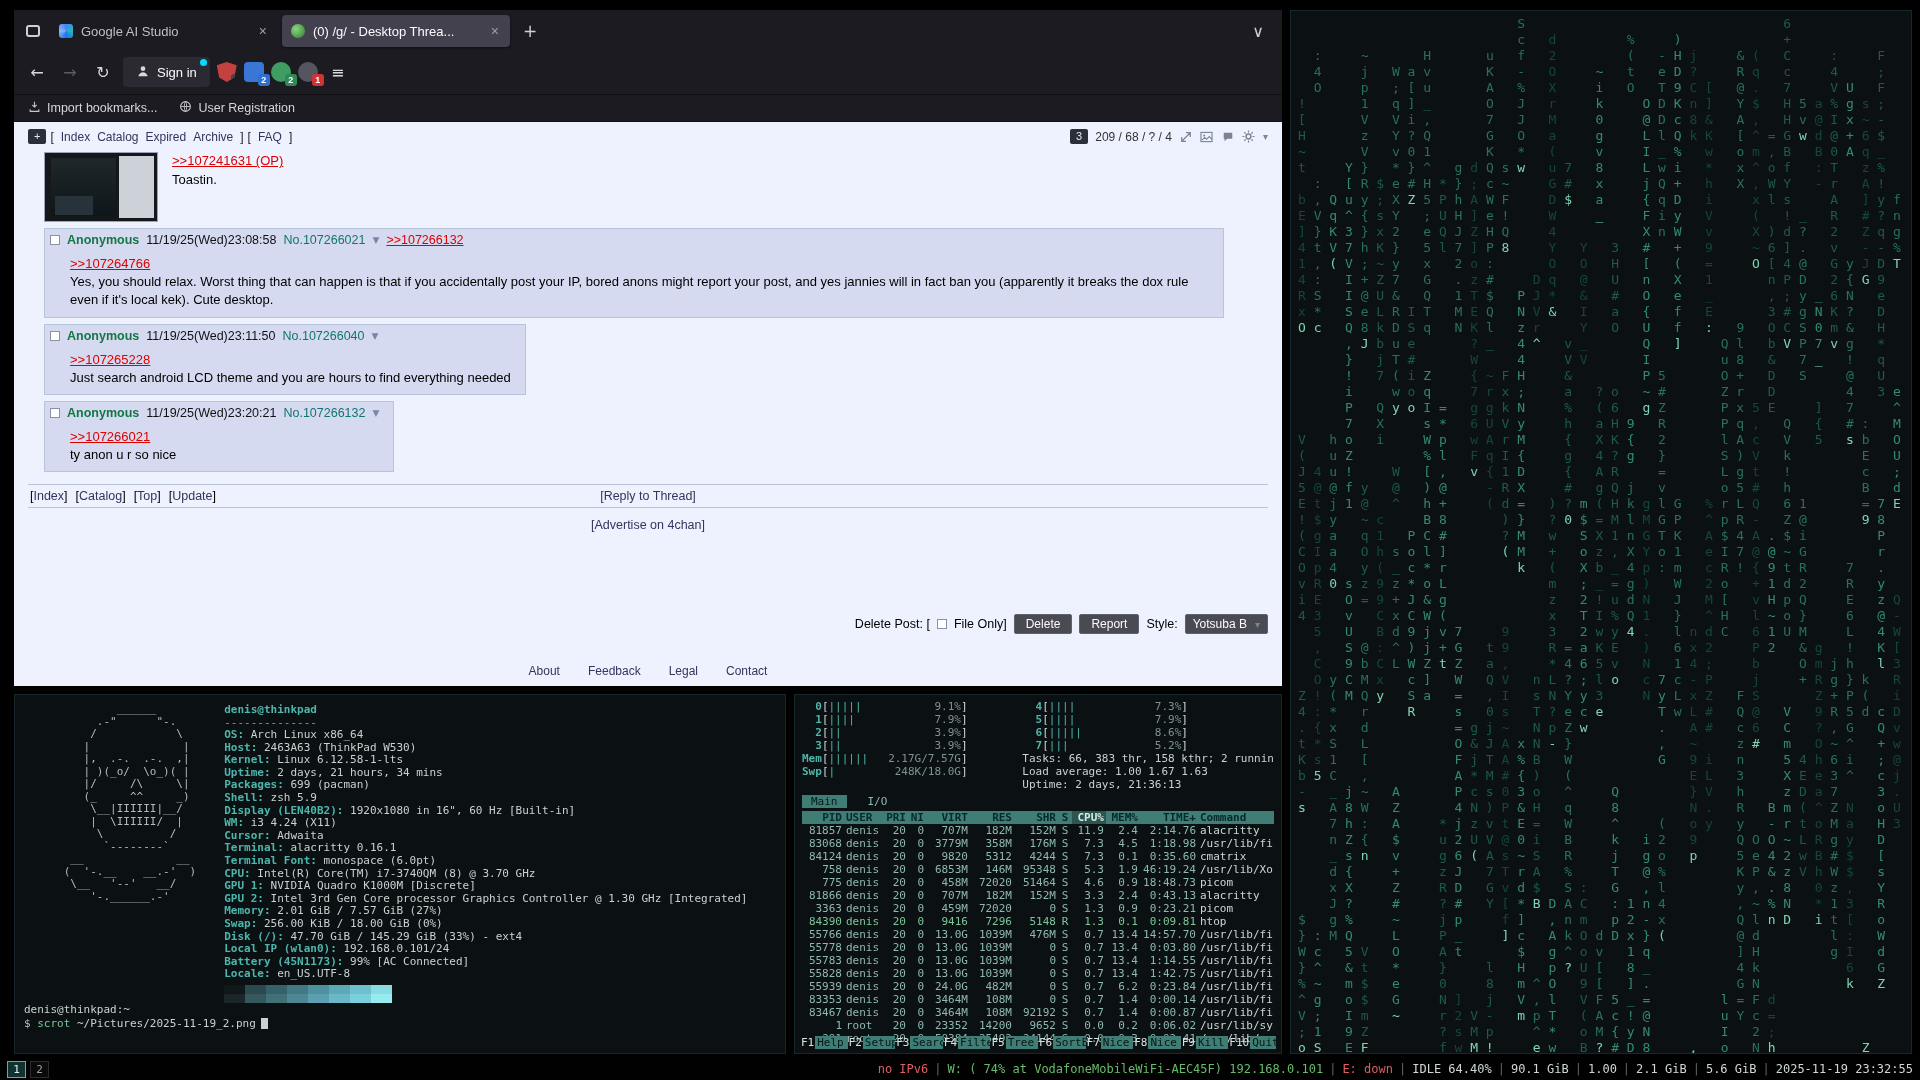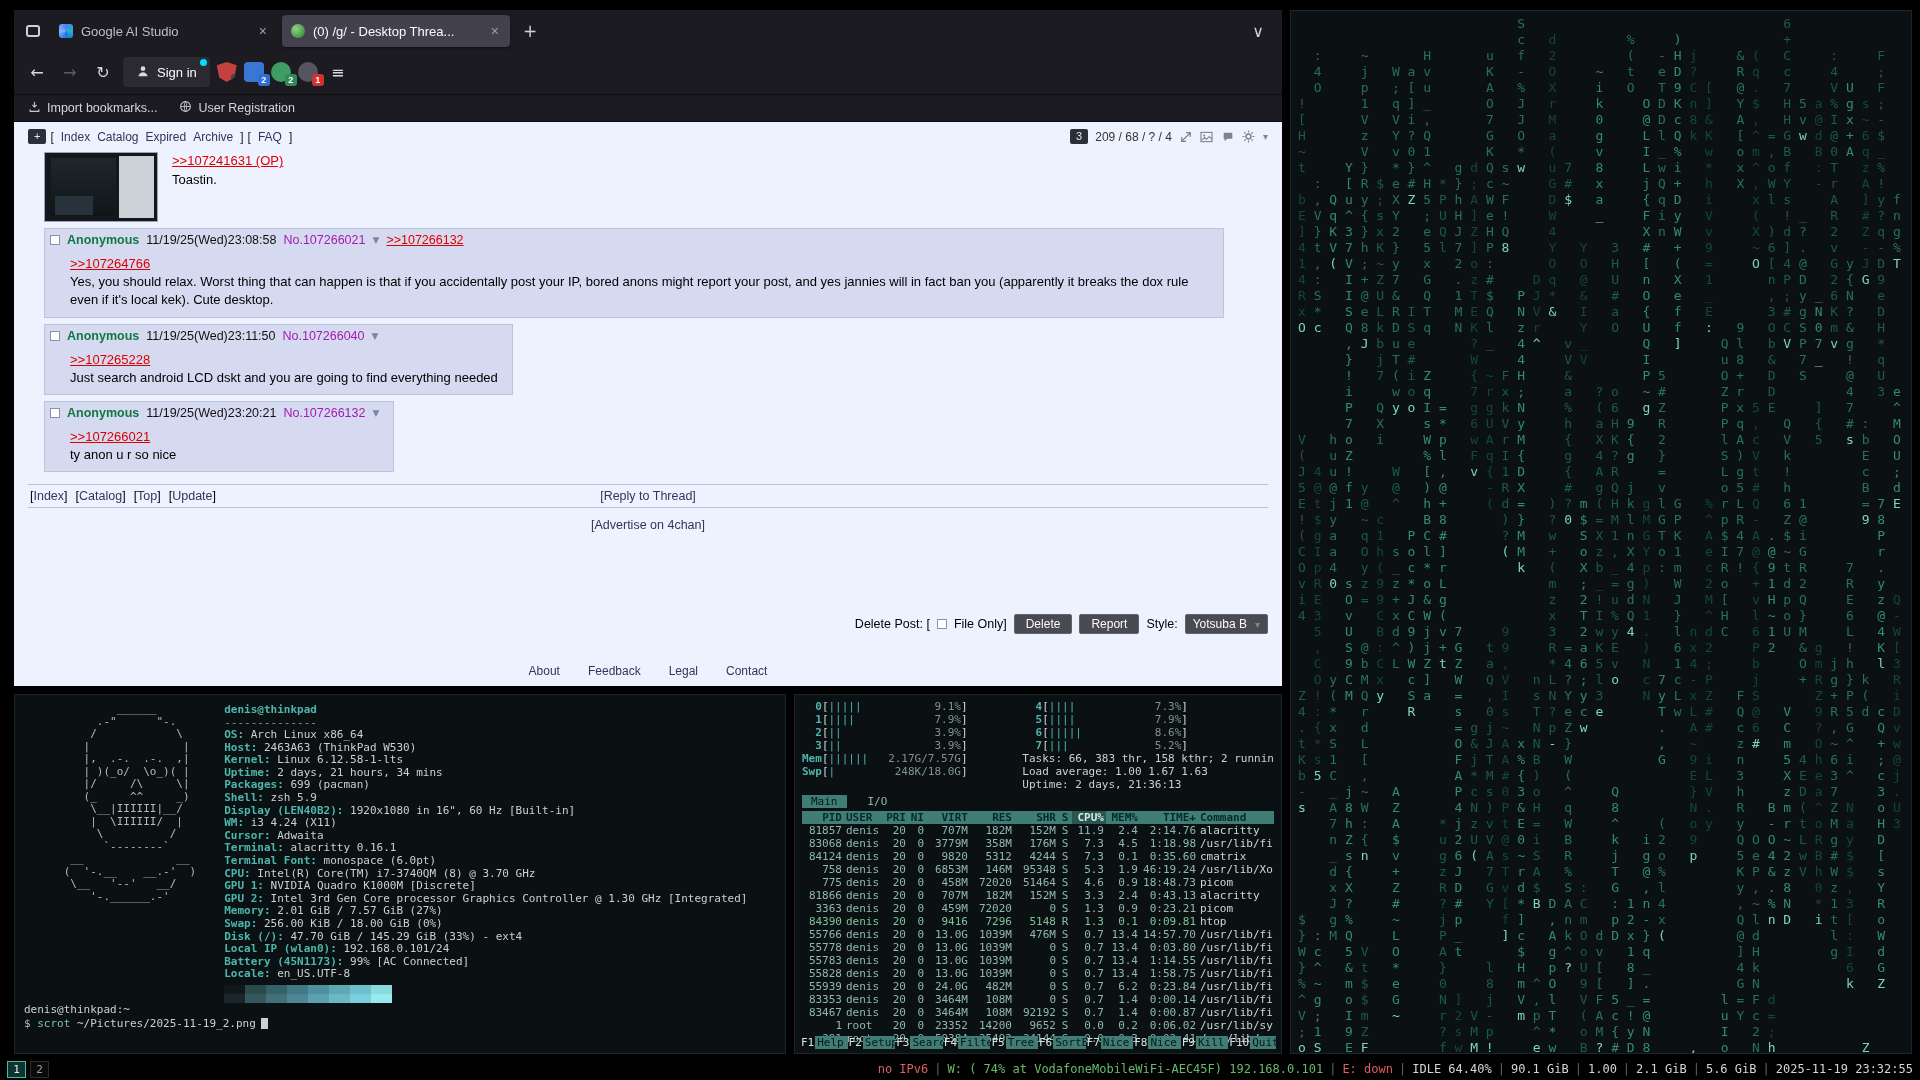--- a/index.html
+++ b/index.html
@@ -41,21 +41,21 @@
   .bookmarksbar{height:28px;display:flex;align-items:center;gap:22px;background:#1c1b22;padding:0 14px;border-top:1px solid #0e0e12;border-bottom:1px solid #0e0e12}
   .bm{display:flex;align-items:center;gap:6px;color:#d5d5dc;font-size:12.5px}
 
   
   .viewport{flex:1;background:#eef2ff;position:relative;font-size:13px;color:#000;overflow:hidden;padding:7px 14px}
   .plink{color:#34345c;cursor:pointer;text-decoration:none}
   .qlink{color:#d00;text-decoration:underline;cursor:pointer;display:inline-block}
   .greentext{color:#789922}
   .pname{color:#117743;font-weight:700}
   .pdate{color:#111}
-  .pno{color:#a21caf;cursor:pointer}
+  .pno{color:#0f766e;cursor:pointer}
   .parrow{color:#7a86a8;font-size:9px;font-family:"DejaVu Sans",sans-serif}
   .p-topnav{display:flex;justify-content:space-between;align-items:center;font-size:12px;margin-bottom:8px;color:#222}
   .p-left{display:flex;gap:4px;align-items:center}
   .chip{background:#2b2f3a;color:#e3e7f2;padding:0 6px;border-radius:2px;font-size:11px;line-height:15px}
   .bgroup::before{content:"["}.bgroup::after{content:"]"}
   .bgroup{display:inline-flex;gap:7px}
   .p-right{display:flex;gap:7px;align-items:center;color:#444}
   .p-stats{color:#333}
   .picon{display:inline-flex;width:14px;height:14px;align-items:center;justify-content:center}
   .caret{color:#7a8494;font-family:"DejaVu Sans",sans-serif;font-size:10px}
@@ -291,21 +291,21 @@
         <div class="reply">
           <div class="phead">
             <span class="cb"></span>
             <span class="pname">Anonymous</span>
             <span class="pdate">11/19/25(Wed)23:11:50</span>
             <span class="pno">No.107266040</span>
             <span class="parrow">▼</span>
           </div>
           <div class="pbody">
             <span class="qlink">&gt;&gt;107265228</span>
-            <div>Just search android LCD dskt and you are going to find everything needed</div>
+            <div>Just search android LCD theme and you are hours to find everything needed</div>
           </div>
         </div>
       </div>
 
       <div class="reply-wrap">
         <div class="reply">
           <div class="phead">
             <span class="cb"></span>
             <span class="pname">Anonymous</span>
             <span class="pdate">11/19/25(Wed)23:20:21</span>
@@ -623,21 +623,21 @@
             <span class="hc r">55828</span>
             <span class="hc l">denis</span>
             <span class="hc r">20</span>
             <span class="hc r">0</span>
             <span class="hc r">13.0G</span>
             <span class="hc r">1039M</span>
             <span class="hc r">0</span>
             <span class="hc c">S</span>
             <span class="hc r">0.7</span>
             <span class="hc r">13.4</span>
-            <span class="hc r">1:58.75</span>
+            <span class="hc r">1:42.75</span>
             <span class="hc l cmdc">/usr/lib/firef</span>
           </div>
           <div class="h-row">
             <span class="hc r">55939</span>
             <span class="hc l">denis</span>
             <span class="hc r">20</span>
             <span class="hc r">0</span>
             <span class="hc r">24.0G</span>
             <span class="hc r">482M</span>
             <span class="hc r">0</span>

